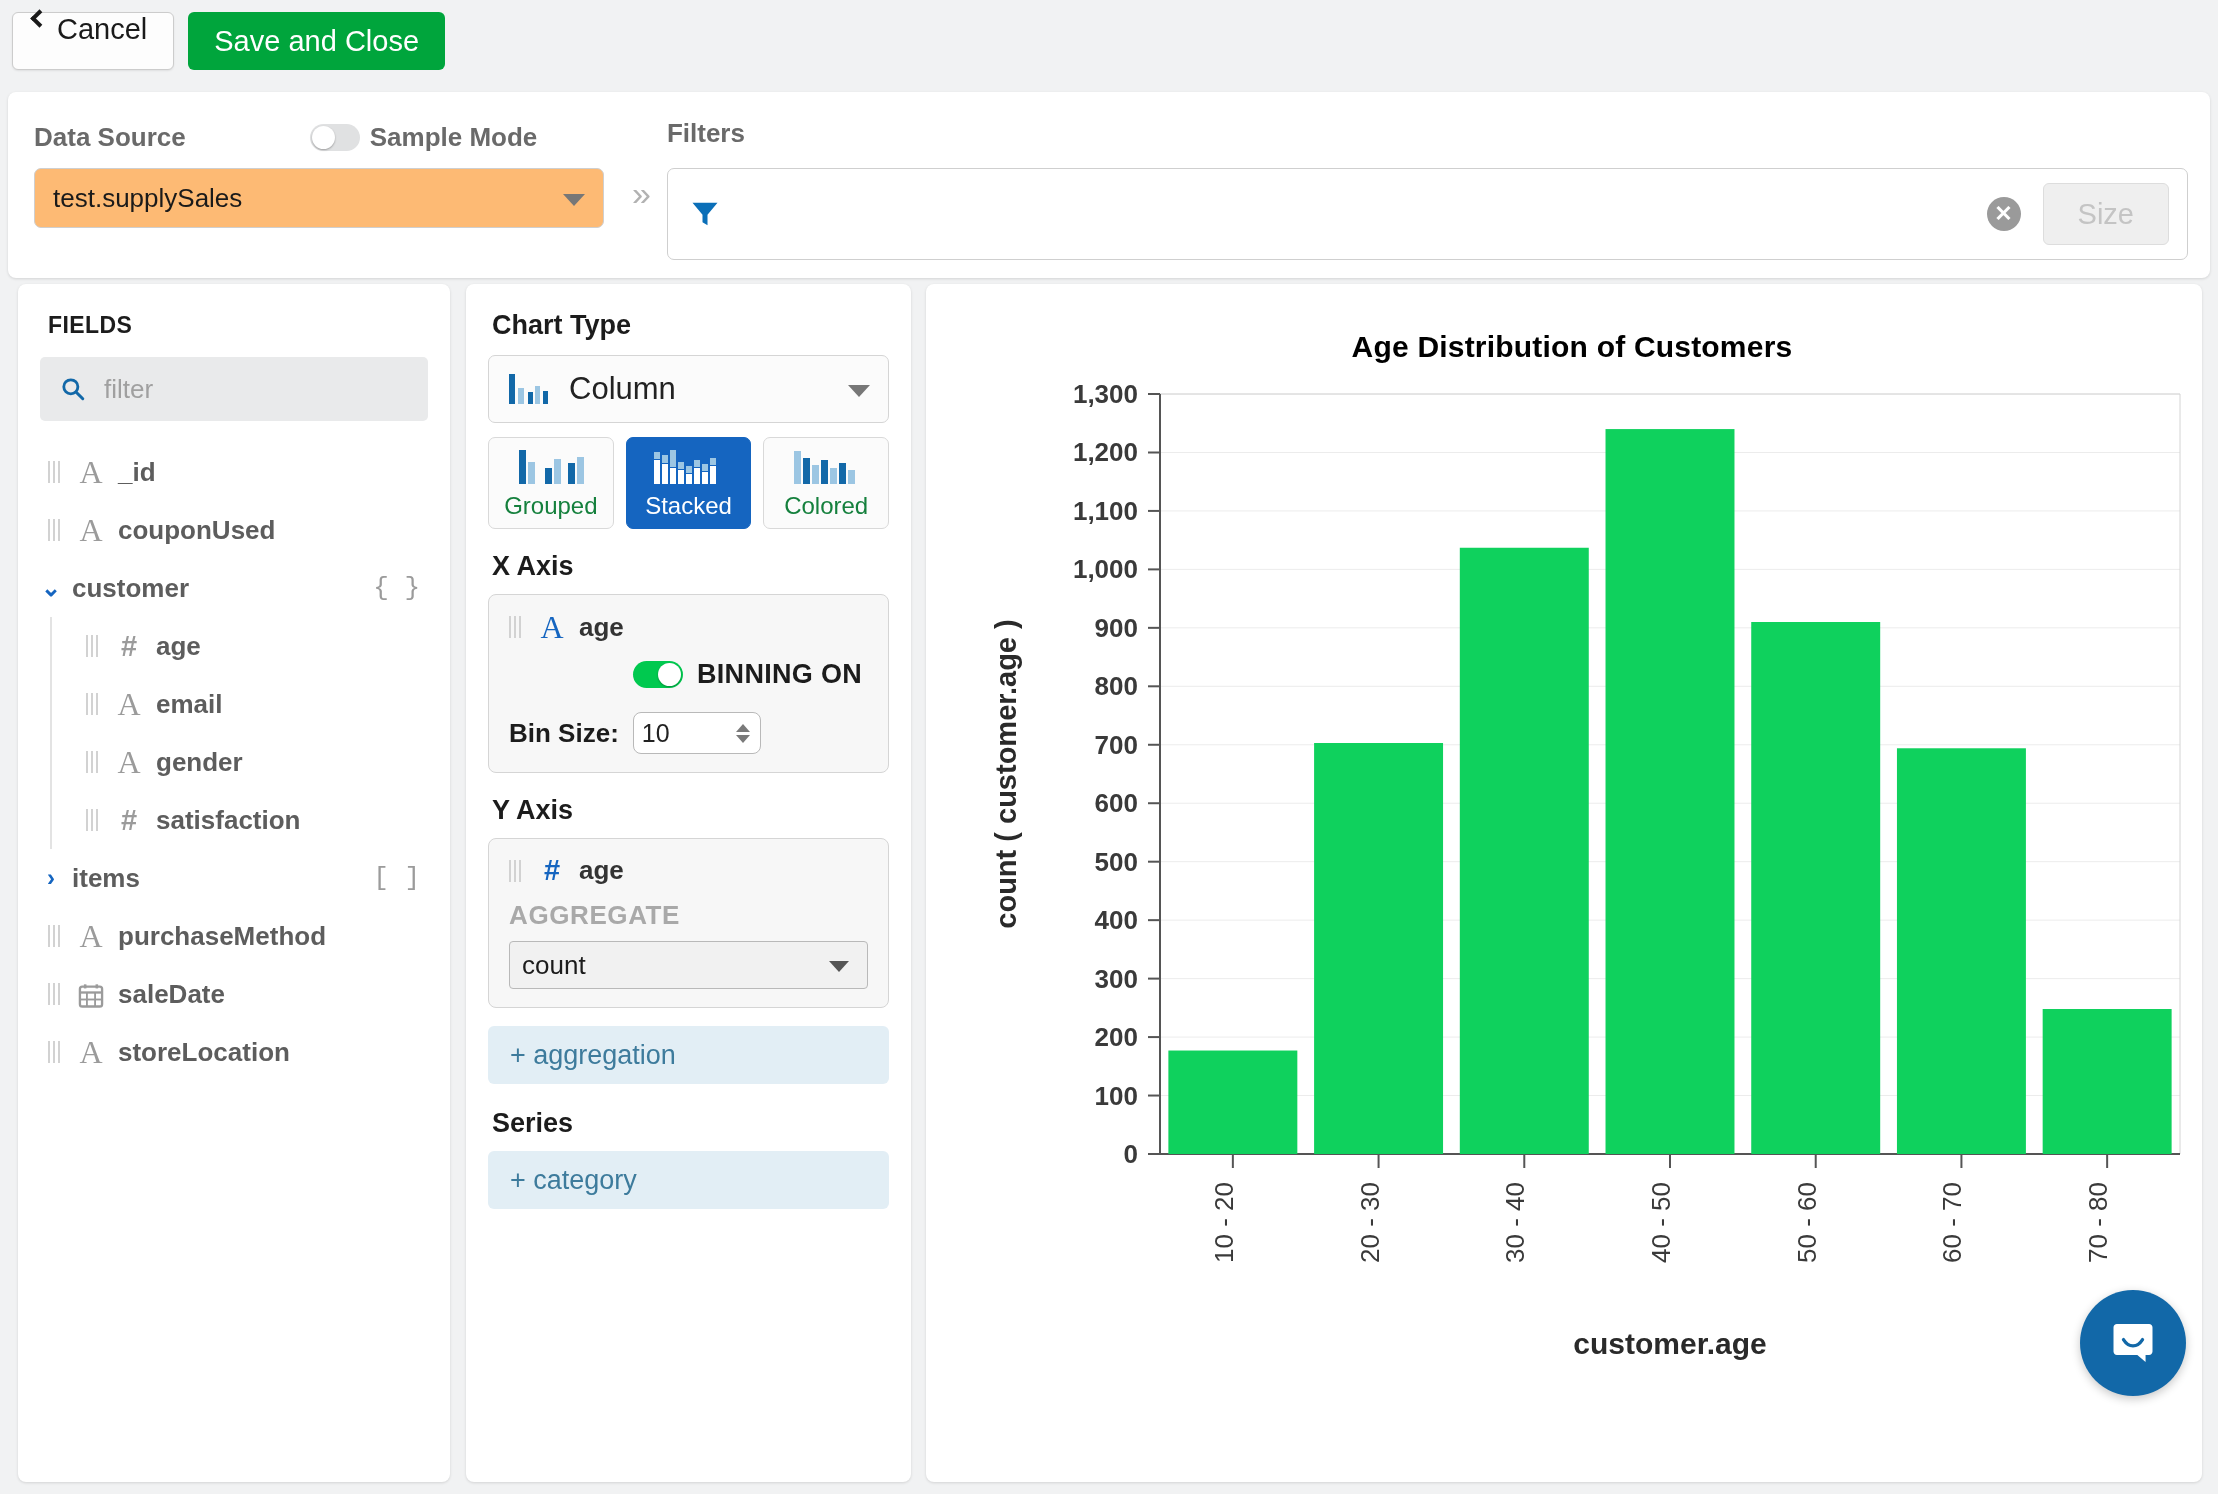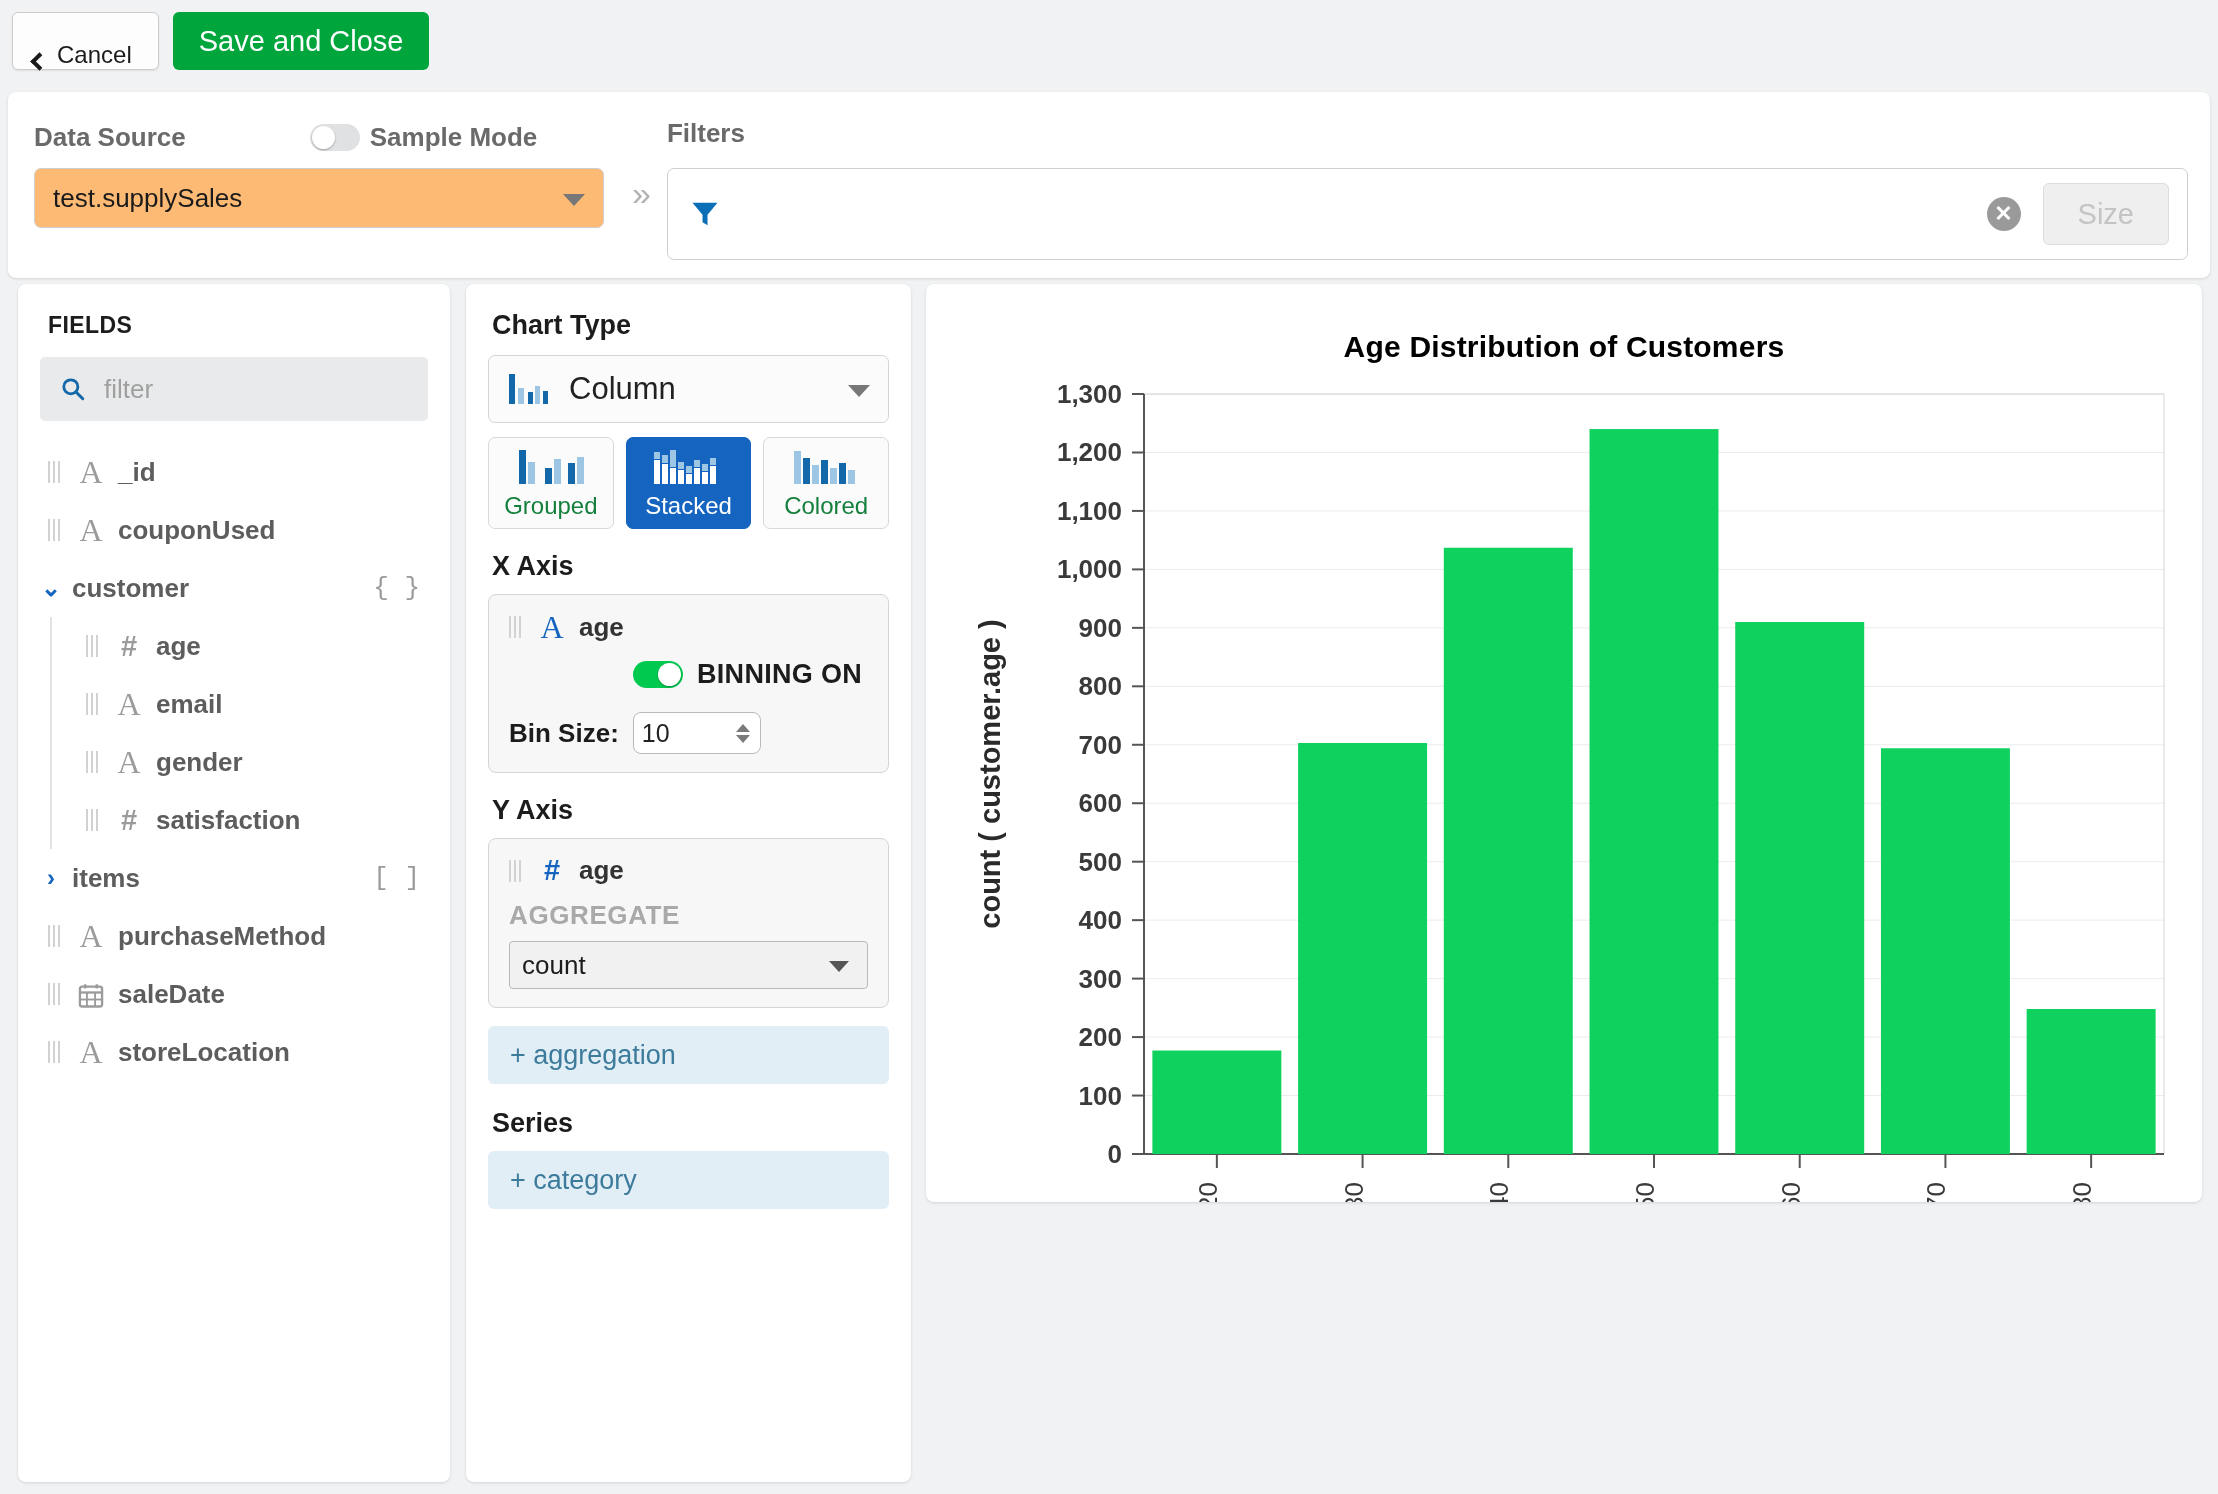--- a/index.html
+++ b/index.html
@@ -10,24 +10,24 @@
     overflow: hidden;
   }
   .app { position: relative; width: 2218px; height: 1494px; }
 
   
   .topbar {
     position: absolute; left: 0; top: 0; width: 2218px; height: 82px;
     display: flex; align-items: center; padding-left: 12px; gap: 14px;
   }
   .btn-cancel {
-    display: flex; align-items: flex-end; gap: 8px;
+    display: flex; align-items: flex-start; gap: 8px;
     height: 58px; padding: 0 26px 0 20px;
     background: #fdfdfd; border: 1px solid #ccc; border-radius: 6px;
-    font-size: 24px; color: #1a1a1a; cursor: pointer;
+    font-size: 29px; color: #1a1a1a; cursor: pointer;
     box-shadow: 0 1px 2px rgba(0,0,0,0.08);
   }
   .chev-left {
     display: inline-block; width: 13px; height: 13px;
     border-left: 4px solid #1a1a1a; border-bottom: 4px solid #1a1a1a;
     transform: rotate(45deg); margin-right: 3px; position: relative; top: -1px;
   }
   .btn-save {
     height: 58px; padding: 0 26px;
     background: #00a53c; border: none; border-radius: 6px;
@@ -97,21 +97,21 @@
     font-family: "Liberation Sans", sans-serif;
   }
 
   
   .panel {
     position: absolute; background: #fff; border-radius: 8px;
     box-shadow: 0 1px 3px rgba(0,0,0,0.13);
   }
   #fields-panel { left: 18px; top: 284px; width: 432px; height: 1198px; }
   #builder-panel { left: 466px; top: 284px; width: 445px; height: 1198px; }
-  #chart-panel  { left: 926px; top: 284px; width: 1276px; height: 918px; overflow: hidden; }
+  #chart-panel  { left: 926px; top: 284px; width: 1276px; height: 1198px; overflow: hidden; padding-left: 16px; }
 
   
   .fields-title {
     font-size: 23px; font-weight: bold; color: #1c1c1c;
     letter-spacing: 0.4px; padding: 28px 0 0 30px;
   }
   .filter-search {
     margin: 18px 22px 0 22px; height: 64px; background: #e9eaeb;
     border-radius: 5px; display: flex; align-items: center; padding: 0 20px;
   }

